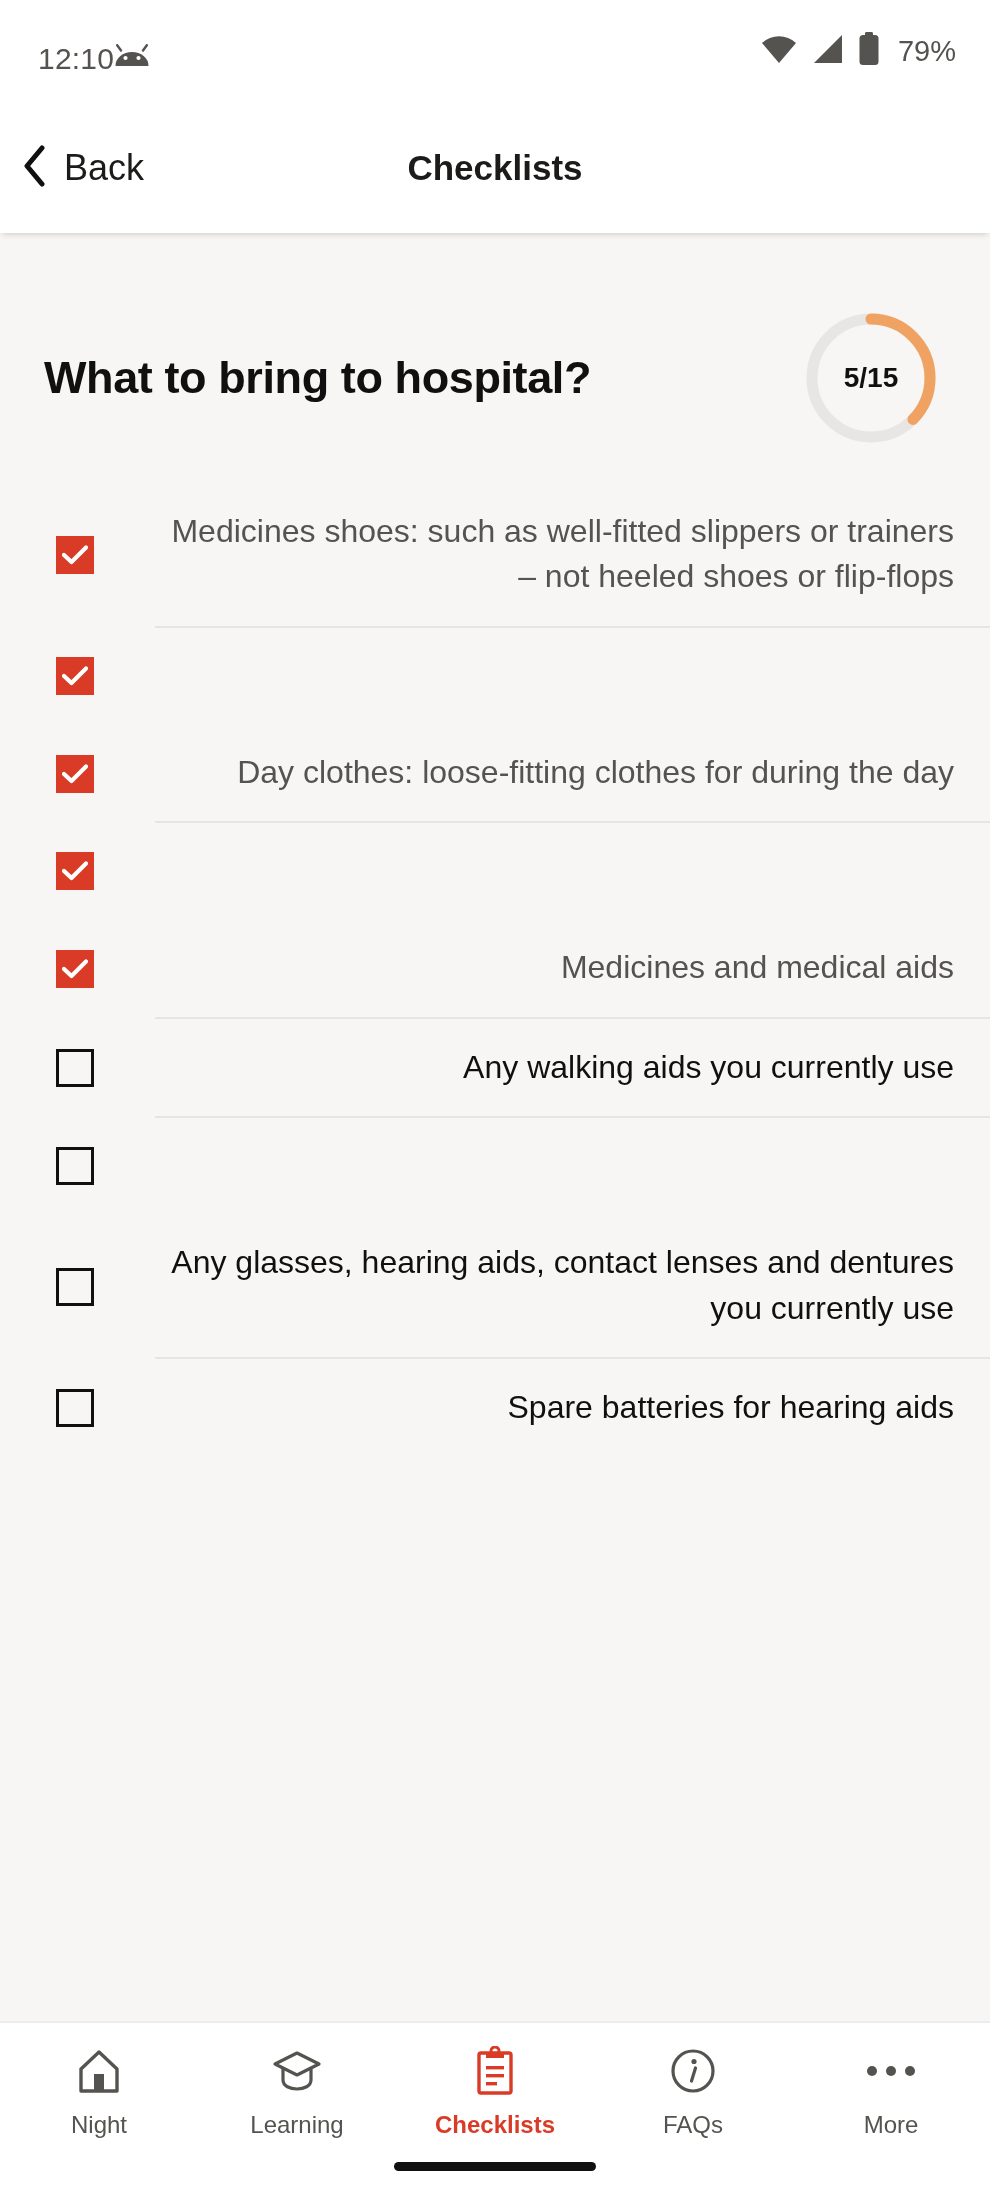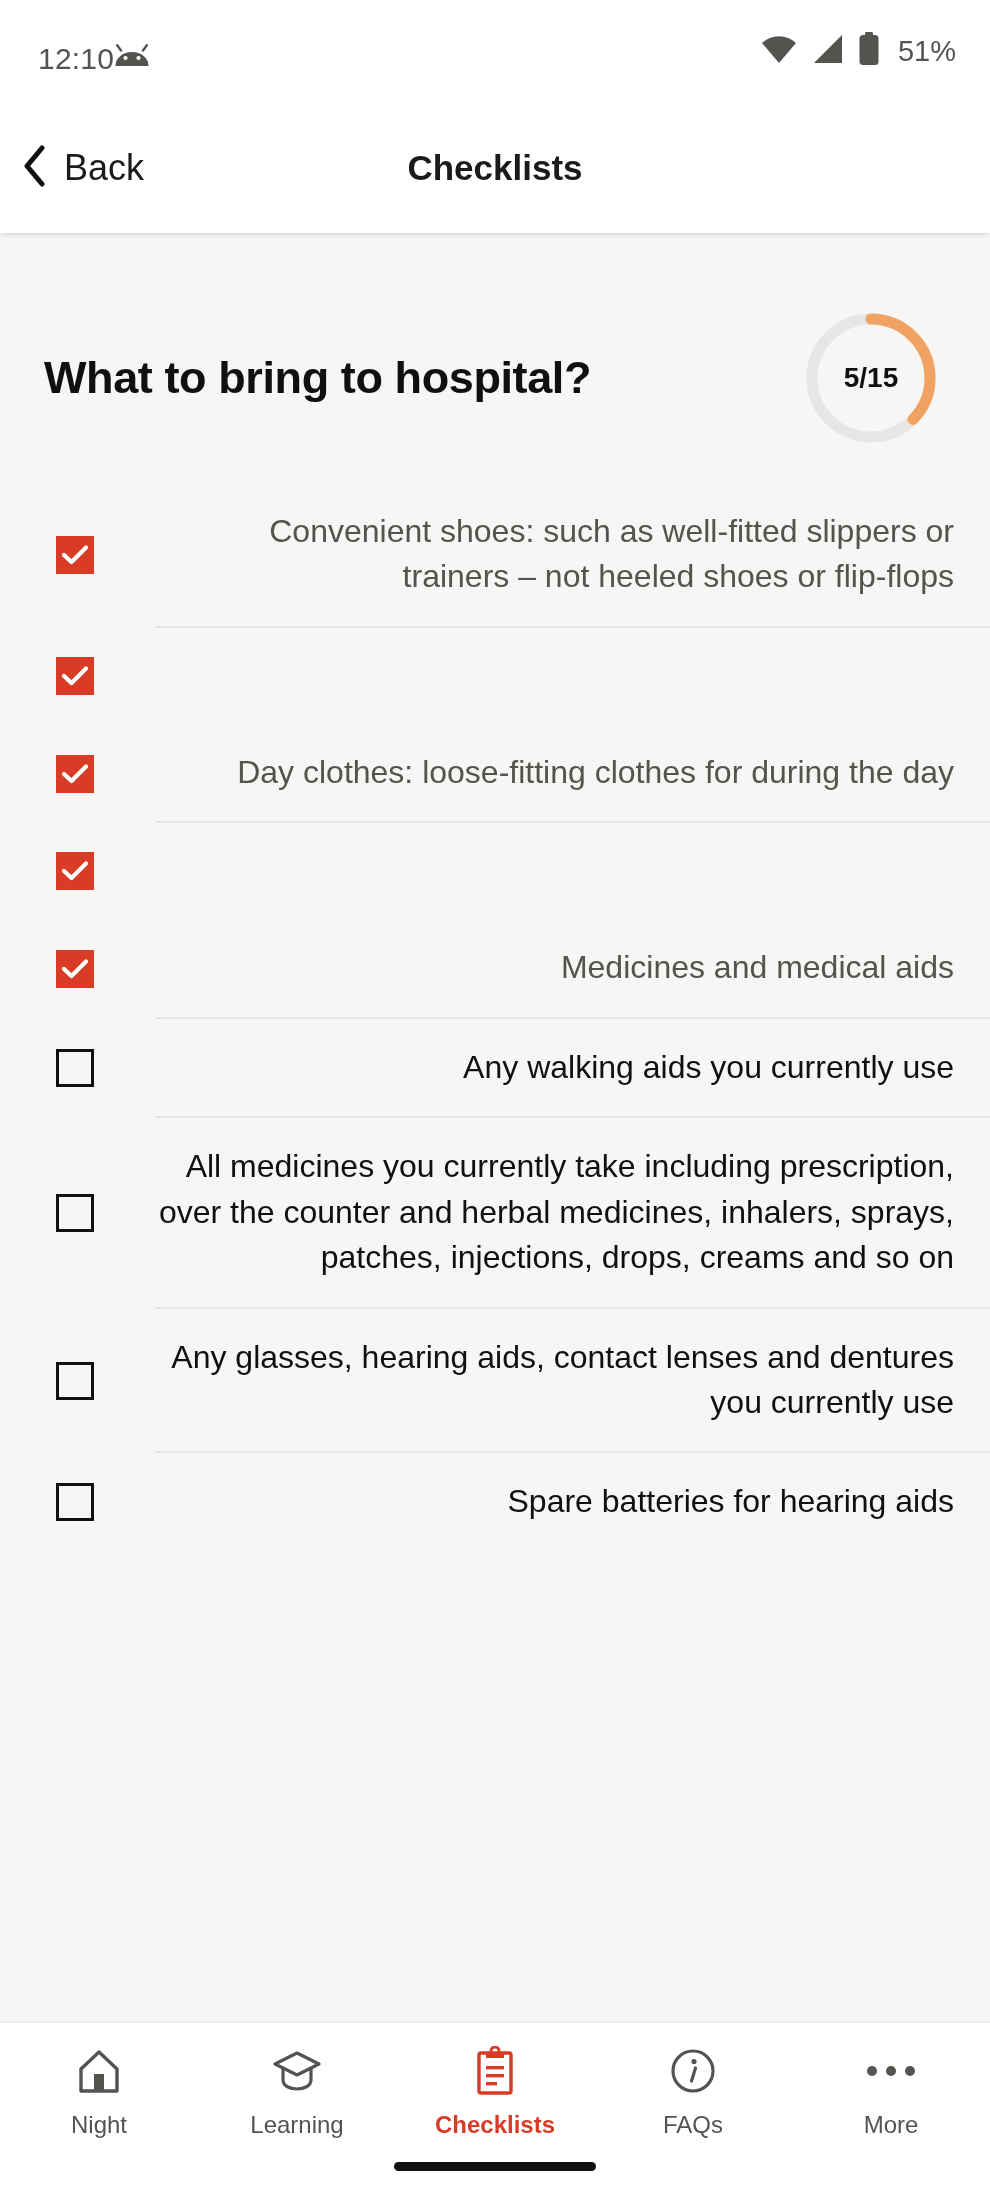--- a/index.html
+++ b/index.html
@@ -251,21 +251,21 @@
         <svg width="32" height="30" viewBox="0 0 32 30">
           <path d="M30 1 L30 29 L2 29 Z" fill="#55534f"></path>
         </svg>
       </span>
       <span>
         <svg width="22" height="34" viewBox="0 0 22 34">
           <rect x="7" y="0" width="8" height="4" rx="1.4" fill="#55534f"></rect>
           <rect x="1.5" y="3" width="19" height="30" rx="3.5" fill="#55534f"></rect>
         </svg>
       </span>
-      <span class="battery-pct">51%</span>
+      <span class="battery-pct">79%</span>
     </div>
   </div>
 
   <div class="nav-bar">
     <div class="back-btn">
       <span>
         <svg width="26" height="42" viewBox="0 0 26 42">
           <path d="M20 3 L5 21 L20 39" stroke="#111010" stroke-width="5" fill="none" stroke-linecap="round" stroke-linejoin="round"></path>
         </svg>
       </span>
@@ -290,21 +290,21 @@
     <div class="checklist" id="checklist">
         <div class="check-row done">
           <div class="cbox-wrap">
             <div class="cbox checked" style="background: rgb(217, 59, 39);">
               <svg width="26" height="20" viewBox="0 0 26 20">
                 <path d="M2 10 L9.5 17 L24 2.5" stroke="#ffffff" stroke-width="4.2" fill="none" stroke-linecap="round" stroke-linejoin="round"></path>
               </svg>
             </div>
           </div>
           <div class="row-body">
-            <div class="row-label">Convenient shoes: such as well-fitted slippers or trainers – not heeled shoes or flip-flops</div>
+            <div class="row-label">Medicines shoes: such as well-fitted slippers or trainers – not heeled shoes or flip-flops</div>
           </div>
         </div>
         <div class="check-row done">
           <div class="cbox-wrap">
             <div class="cbox checked" style="background: rgb(217, 59, 39);">
               <svg width="26" height="20" viewBox="0 0 26 20">
                 <path d="M2 10 L9.5 17 L24 2.5" stroke="#ffffff" stroke-width="4.2" fill="none" stroke-linecap="round" stroke-linejoin="round"></path>
               </svg>
             </div>
           </div>
@@ -346,23 +346,20 @@
           <div class="cbox-wrap">
             <div class="cbox unchecked"></div>
           </div>
           <div class="row-body">
             <div class="row-label">Any walking aids you currently use</div>
           </div>
         </div>
         <div class="check-row">
           <div class="cbox-wrap">
             <div class="cbox unchecked"></div>
-          </div>
-          <div class="row-body">
-            <div class="row-label">All medicines you currently take including prescription, over the counter and herbal medicines, inhalers, sprays, patches, injections, drops, creams and so on</div>
           </div>
         </div>
         <div class="check-row">
           <div class="cbox-wrap">
             <div class="cbox unchecked"></div>
           </div>
           <div class="row-body">
             <div class="row-label">Any glasses, hearing aids, contact lenses and dentures you currently use</div>
           </div>
         </div>

